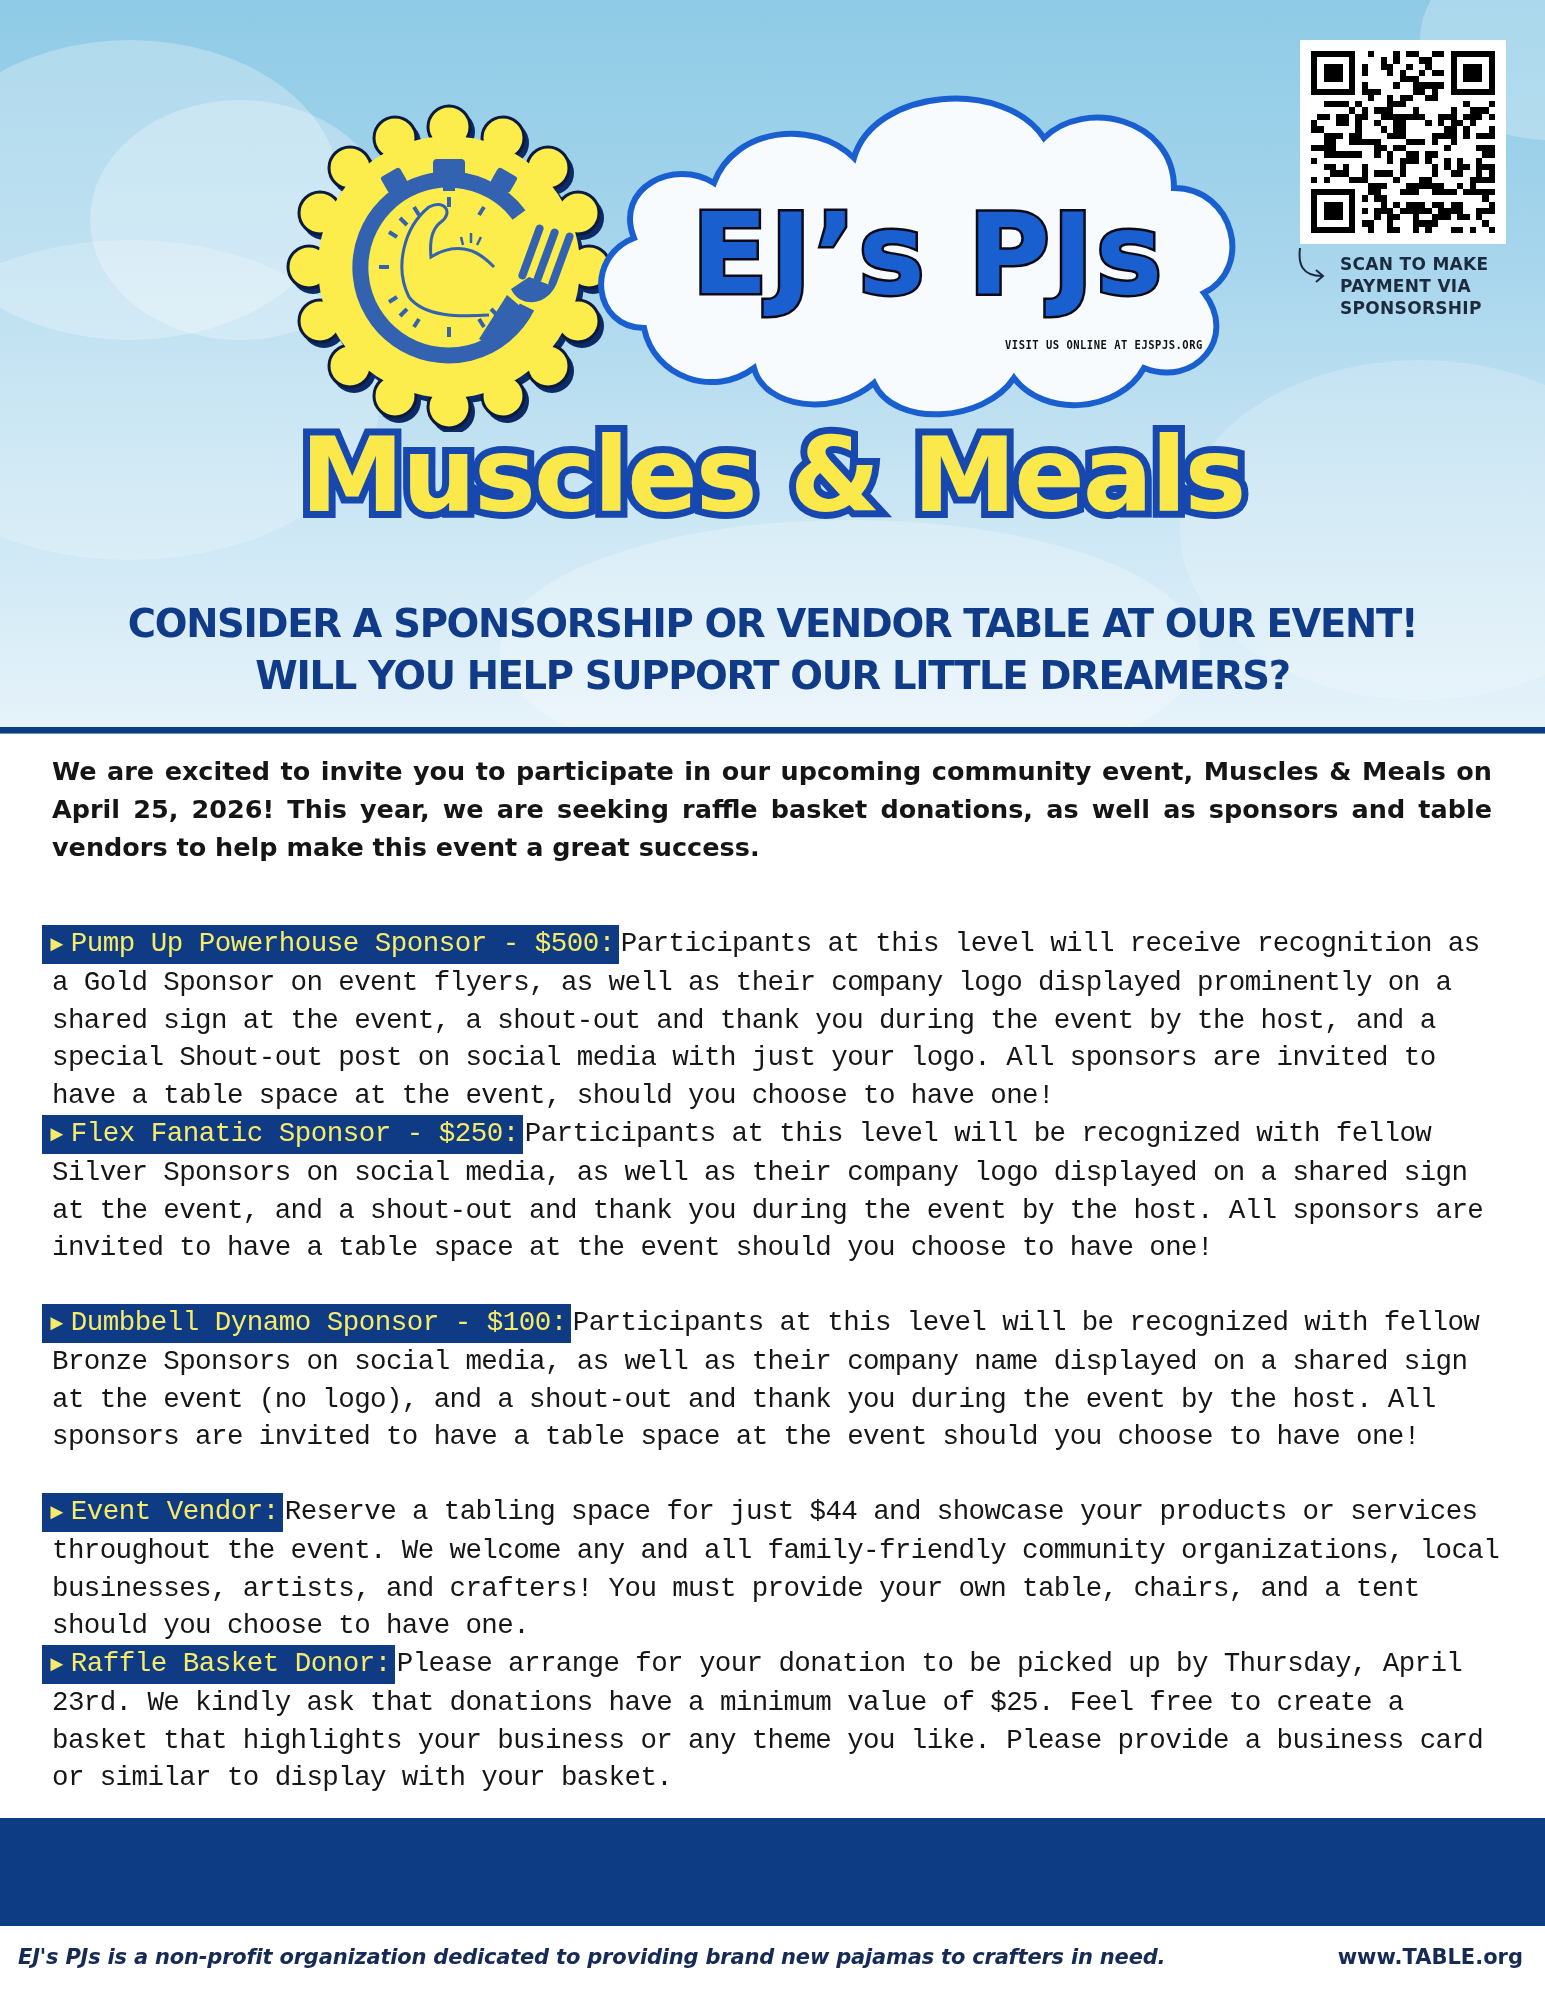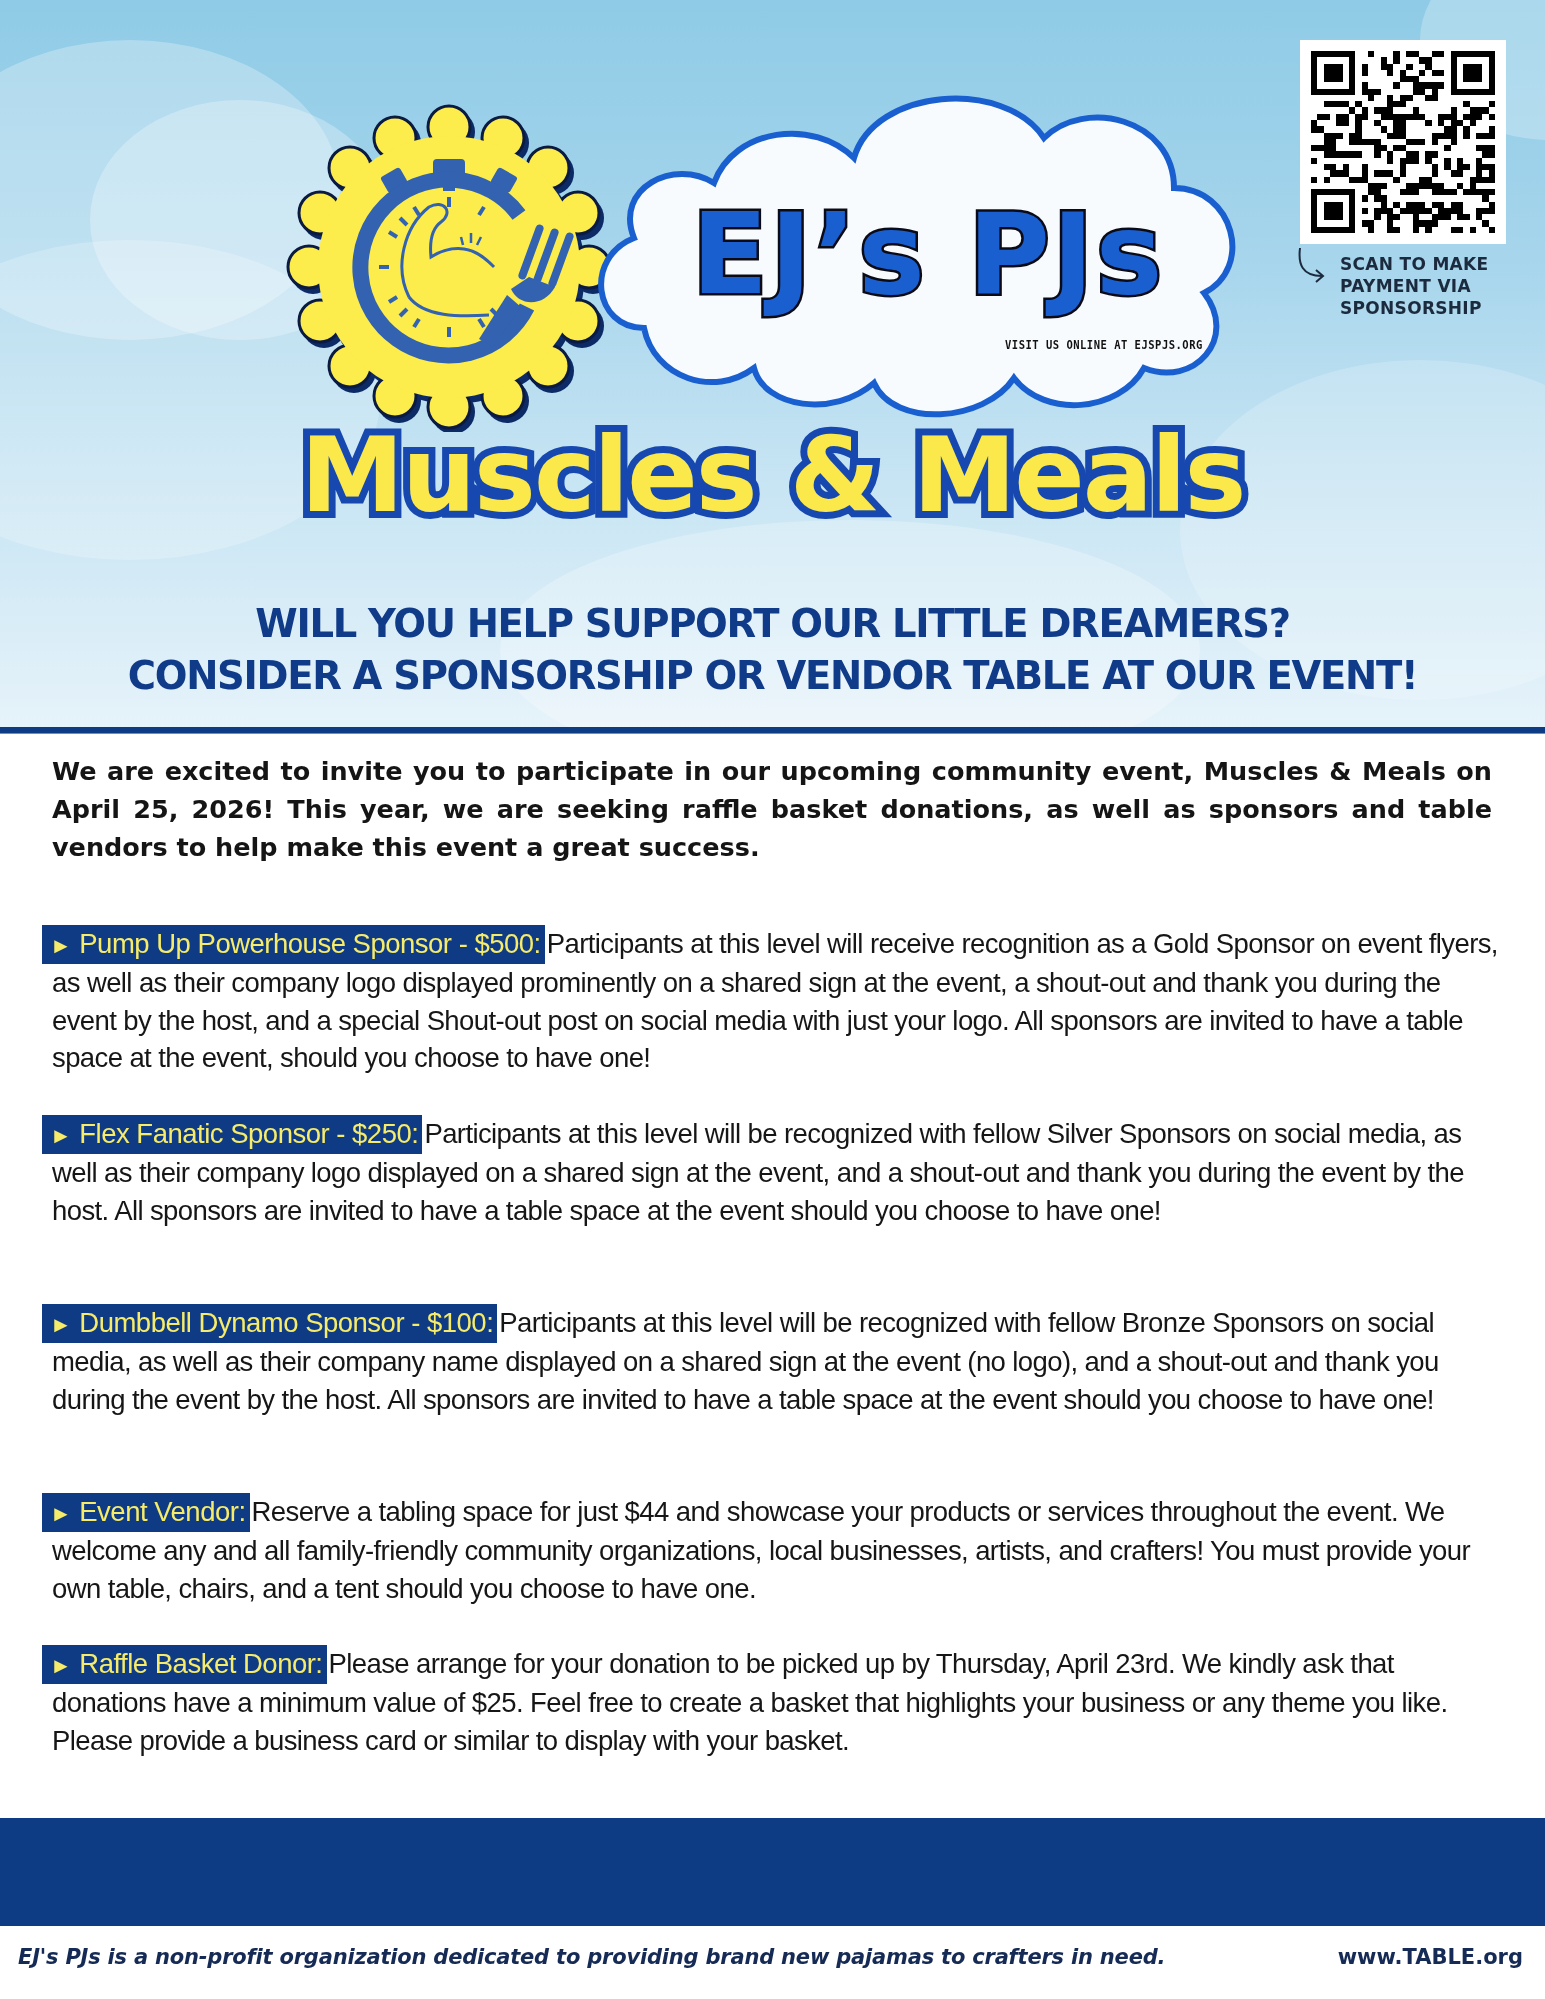--- a/index.html
+++ b/index.html
@@ -66,21 +66,21 @@
 
     
     .intro {
       position: absolute; left: 52px; top: 752px; width: 1440px;
       font-family: "DejaVu Sans", sans-serif; font-weight: bold; font-size: 25.5px;
       line-height: 38px; color: #151515; text-align: justify; text-align-last: left;
     }
 
     .tier {
       position: absolute; left: 52px; width: 1450px;
-      font-family: Liberation Sans, sans-serif; font-size: 27.5px; line-height: 37.5px;
+      font-family: Liberation Mono, monospace; font-size: 27.5px; line-height: 37.5px;
       color: #161616; letter-spacing: -0.6px;
     }
     .tier-label {
       display: inline-block; background: #0f3a84; color: #f6ec6a;
       padding: 0 4px 0 8px; margin-left: -10px; margin-right: 2px;
       font-weight: normal; letter-spacing: -0.5px; line-height: 37px;
     }
     .tier-arrow { color: #f6ec6a; font-size: 22px; margin-right: 8px; }
 
     
@@ -1050,22 +1050,22 @@
 </svg>
 <div class="qr-caption">
   <div>SCAN TO MAKE</div>
   <div>PAYMENT VIA</div>
   <div>SPONSORSHIP</div>
 </div>
 
 <div class="event-title">Muscles &amp; Meals</div>
 
 <div class="tagline">
+  <div>CONSIDER A SPONSORSHIP OR VENDOR TABLE AT OUR EVENT!</div>
   <div>WILL YOU HELP SUPPORT OUR LITTLE DREAMERS?</div>
-  <div>CONSIDER A SPONSORSHIP OR VENDOR TABLE AT OUR EVENT!</div>
 </div>
 
 <div class="hero-rule"></div>
 
 <p class="intro">We are excited to invite you to participate in our upcoming community event, Muscles &amp; Meals on April 25, 2026! This year, we are seeking raffle basket donations, as well as sponsors and table vendors to help make this event a great success.</p>
 
 <div class="tier" style="top:925px;">
   <span class="tier-label"><span class="tier-arrow">►</span><span>Pump Up Powerhouse Sponsor - $500:</span></span><span>Participants at this level will receive recognition as a Gold Sponsor on event flyers, as well as their company logo displayed prominently on a shared sign at the event, a shout-out and thank you during the event by the host, and a special Shout-out post on social media with just your logo. All sponsors are invited to have a table space at the event, should you choose to have one!</span>
 </div>
 

